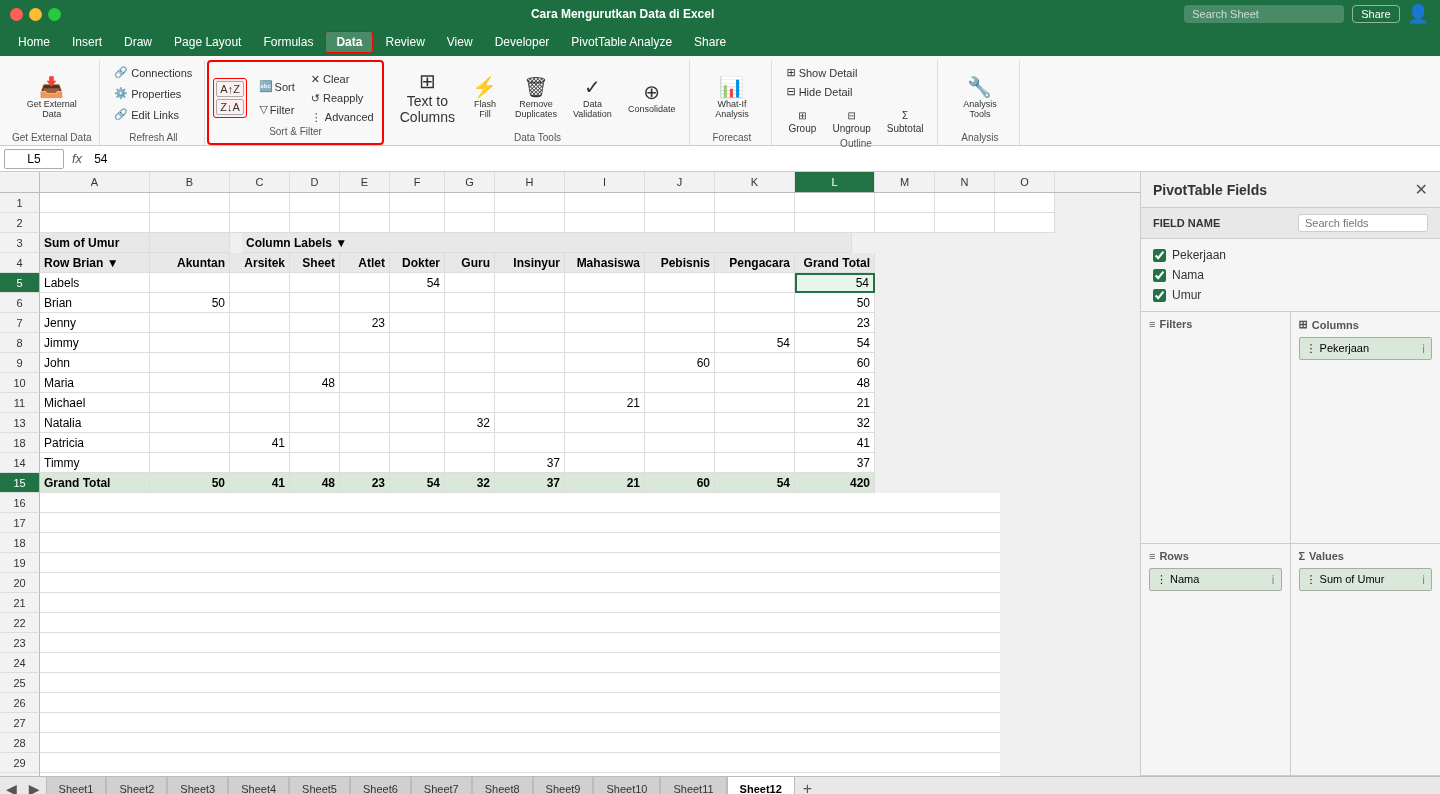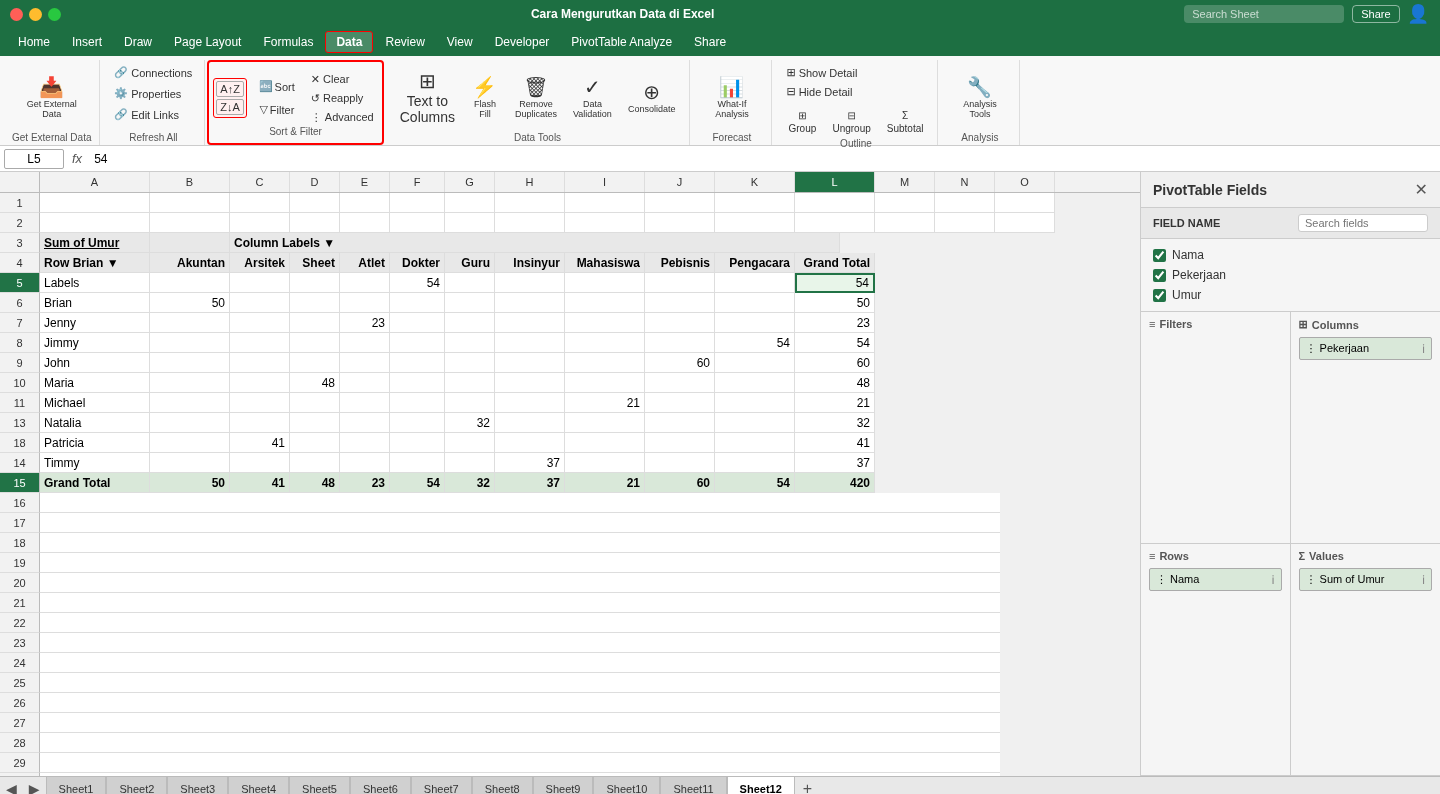--- a/index.html
+++ b/index.html
@@ -590,23 +590,23 @@
           <div class="grid-cell" style="width:80px;"></div>
           <div class="grid-cell" style="width:70px;"></div>
           <div class="grid-cell" style="width:80px;"></div>
           <div class="grid-cell" style="width:80px;"></div>
           <div class="grid-cell" style="width:60px;"></div>
           <div class="grid-cell" style="width:60px;"></div>
           <div class="grid-cell" style="width:60px;"></div>
         </div>
 
         <div class="grid-row">
-          <div class="grid-cell header-cell" style="width:110px;font-weight:600;text-decoration:underline;">Sum of Umur</div>
+          <div class="grid-cell header-cell" style="width:110px;font-weight:600;">Sum of Umur</div>
           <div class="grid-cell header-cell" style="width:80px;"></div>
-          <div class="grid-cell header-cell" style="width:610px;font-weight:600;">Column Labels ▼</div>
+          <div class="grid-cell header-cell" style="width:610px;font-weight:600;margin-left:12px;">Column Labels ▼</div>
         </div>
 
         <div class="grid-row">
           <div class="grid-cell header-cell" style="width:110px;">Row Brian ▼</div>
           <div class="grid-cell header-cell right" style="width:80px;">Akuntan</div>
           <div class="grid-cell header-cell right" style="width:60px;">Arsitek</div>
           <div class="grid-cell header-cell right" style="width:50px;">Sheet</div>
           <div class="grid-cell header-cell right" style="width:50px;">Atlet</div>
           <div class="grid-cell header-cell right" style="width:55px;">Dokter</div>
           <div class="grid-cell header-cell right" style="width:50px;">Guru</div>
@@ -840,25 +840,25 @@
     <div class="pivot-field-name">
       <span>FIELD NAME</span>
       <div style="position:relative;">
         <input type="text" style="border: 1px solid rgb(204, 204, 204); border-radius: 3px; padding: 2px 6px; font-size: 11px; width: 130px;" placeholder="Search fields">
       </div>
     </div>
 
     <div class="pivot-fields">
       <div class="pivot-field-item">
         <input type="checkbox" checked="" style="">
-        <span>Nama</span>
+        <span>Pekerjaan</span>
       </div>
       <div class="pivot-field-item">
         <input type="checkbox" checked="" style="">
-        <span>Pekerjaan</span>
+        <span>Nama</span>
       </div>
       <div class="pivot-field-item">
         <input type="checkbox" checked="" style="">
         <span>Umur</span>
       </div>
     </div>
 
     <div class="pivot-sections">
 
       <div class="pivot-section">

